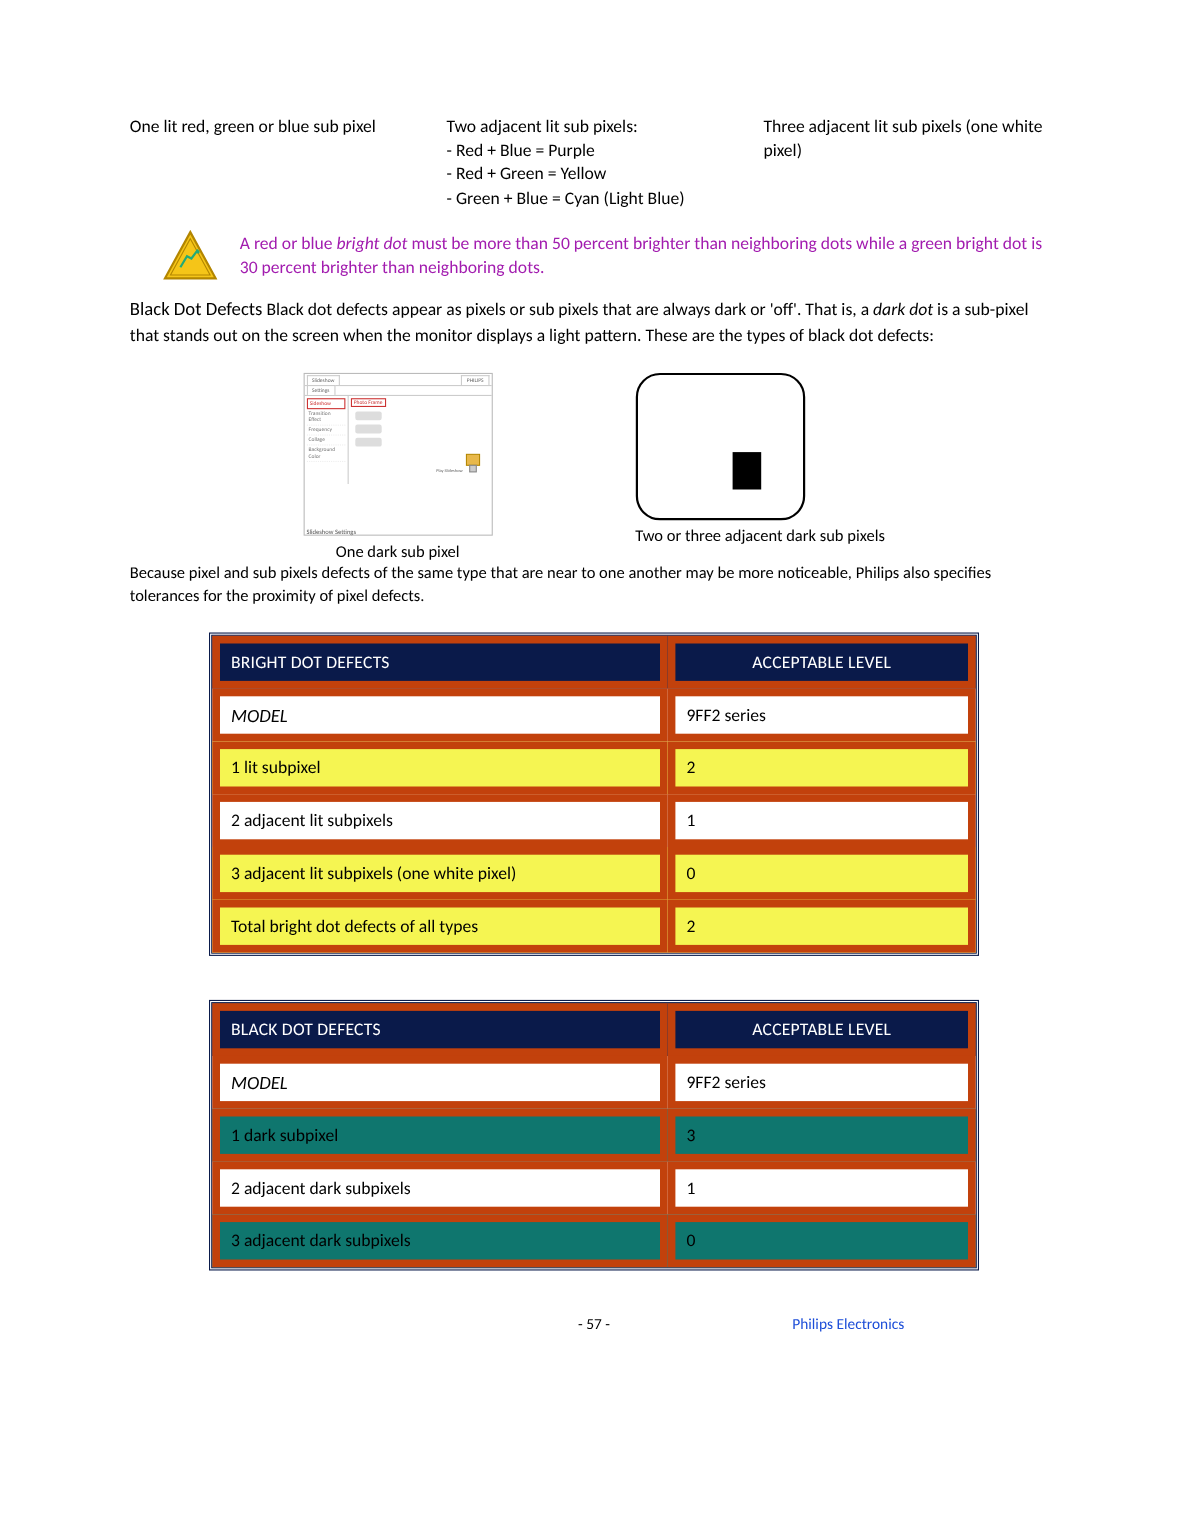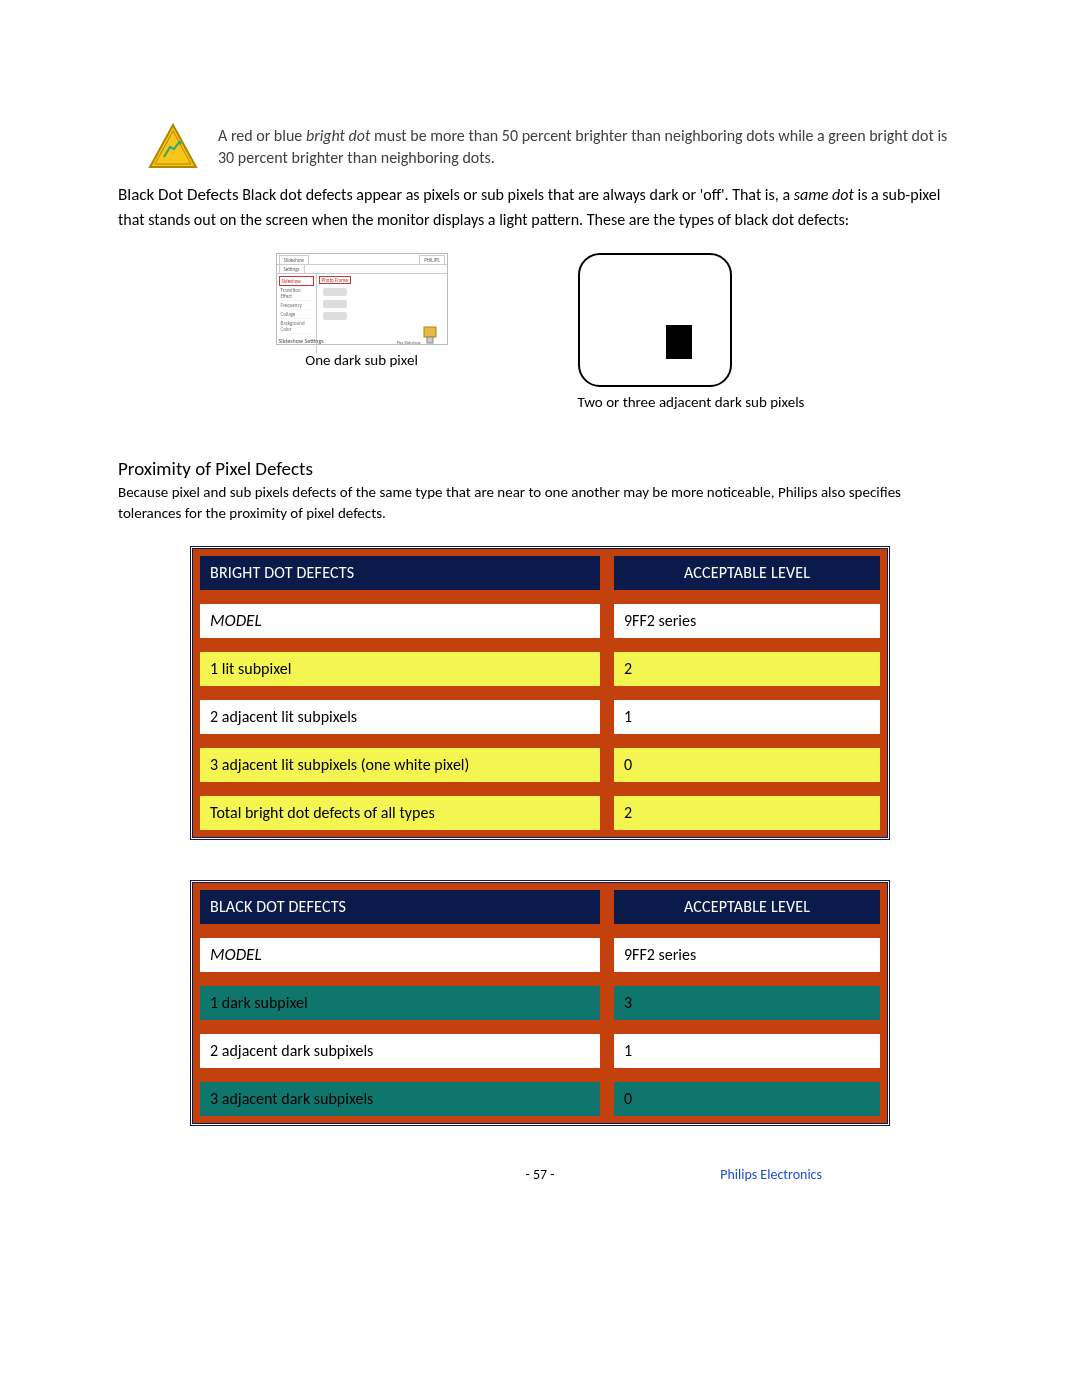--- a/index.html
+++ b/index.html
@@ -32,21 +32,21 @@
     margin-top: 18px;
     gap: 20px;
   }
   .warn-icon {
     width: 50px;
     height: 46px;
     flex-shrink: 0;
     margin-left: 30px;
   }
   .warn-text {
-    color: #404040;
+    color: #a21caf;
     font-size: 16px;
     line-height: 1.35;
     padding-top: 2px;
   }
   .warn-text .italic { font-style: italic; }
   .section-para {
     font-size: 16px;
     line-height: 1.45;
     margin-top: 14px;
   }
@@ -60,21 +60,21 @@
     gap: 130px;
     margin-top: 22px;
   }
   .fig {
     text-align: center;
     font-size: 15px;
   }
   .fig .cap { margin-top: 6px; }
   .mini-ui {
     width: 172px;
-    height: 92px;
+    height: 148px;
     border: 1px solid #bbb;
     background: #fff;
     font-size: 5px;
     color: #888;
     text-align: left;
     position: relative;
     box-sizing: border-box;
   }
   .mini-ui .tabs {
     display:flex;
@@ -189,37 +189,45 @@
     position: relative;
   }
   .footer .pg { color:#000; }
   .footer .brand { color:#1d4ed8; position:absolute; right:140px; }
 </style>
 </head>
 <body>
 
 <div class="page">
 
+  <div class="three-col">
+    <div>One lit red, green or blue sub pixel</div>
+    <div style="white-space:pre-line">Two adjacent lit sub pixels:
+- Red + Blue = Purple
+- Red + Green = Yellow
+- Green + Blue = Cyan (Light Blue)</div>
+    <div>Three adjacent lit sub pixels (one white pixel)</div>
+  </div>
 
   <div class="warn-row">
     <span class="warn-icon">
       <svg viewBox="0 0 50 46" width="50" height="46">
         <polygon points="25,2 48,44 2,44" fill="#f5c518" stroke="#b38600" stroke-width="2"></polygon>
         <polygon points="25,8 43,41 7,41" fill="none" stroke="#b38600" stroke-width="1"></polygon>
         <path d="M16 34 l6 -10 l4 2 l6 -8" stroke="#2a7" stroke-width="2" fill="none"></path>
         <circle cx="32" cy="20" r="1.5" fill="#2a7"></circle>
       </svg>
     </span>
     <div class="warn-text">
       <span>A red or blue </span><span class="italic">bright dot</span><span> must be more than 50 percent brighter than neighboring dots while a green bright dot is 30 percent brighter than neighboring dots.</span>
     </div>
   </div>
 
   <div class="section-para">
-    <span class="lead">Black Dot Defects</span><span>   Black dot defects appear as pixels or sub pixels that are always dark or 'off'. That is, a </span><span class="italic">same dot</span><span> is a sub-pixel that stands out on the screen when the monitor displays a light pattern. These are the types of black dot defects:</span>
+    <span class="lead">Black Dot Defects</span><span>   Black dot defects appear as pixels or sub pixels that are always dark or 'off'. That is, a </span><span class="italic">dark dot</span><span> is a sub-pixel that stands out on the screen when the monitor displays a light pattern. These are the types of black dot defects:</span>
   </div>
 
   <div class="figures">
     <div class="fig">
       <div class="mini-ui">
         <div class="tabs">
           <div class="tab">Slideshow</div>
           <div style="flex:1"></div>
           <div class="tab" style="margin-right:2px">PHILIPS</div>
         </div>
@@ -254,21 +262,20 @@
     </div>
 
     <div class="fig">
       <div class="square-fig">
         <div class="dark"></div>
       </div>
       <div class="cap">Two or three adjacent dark sub pixels</div>
     </div>
   </div>
 
-  <h3 class="prox">Proximity of Pixel Defects</h3>
   <p class="prox-para">Because pixel and sub pixels defects of the same type that are near to one another may be more noticeable, Philips also specifies tolerances for the proximity of pixel defects.</p>
 
   <table class="def">
     <tbody>
         <tr>
       <th class="hdr col1">BRIGHT DOT DEFECTS</th>
       <th class="hdr center">ACCEPTABLE LEVEL</th>
     </tr>
     <tr>
       <td class="model col1">MODEL</td>

